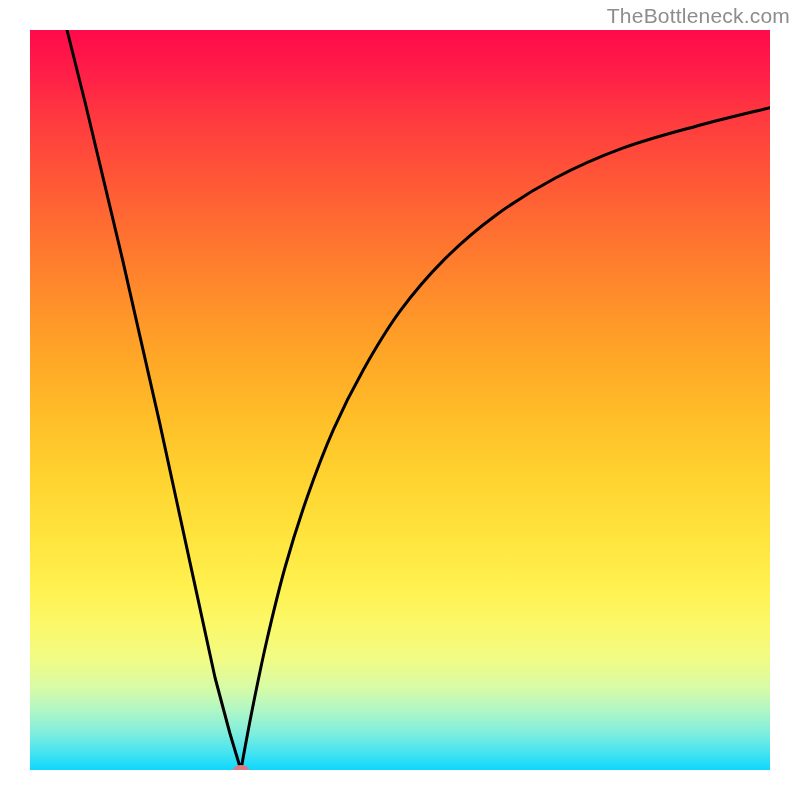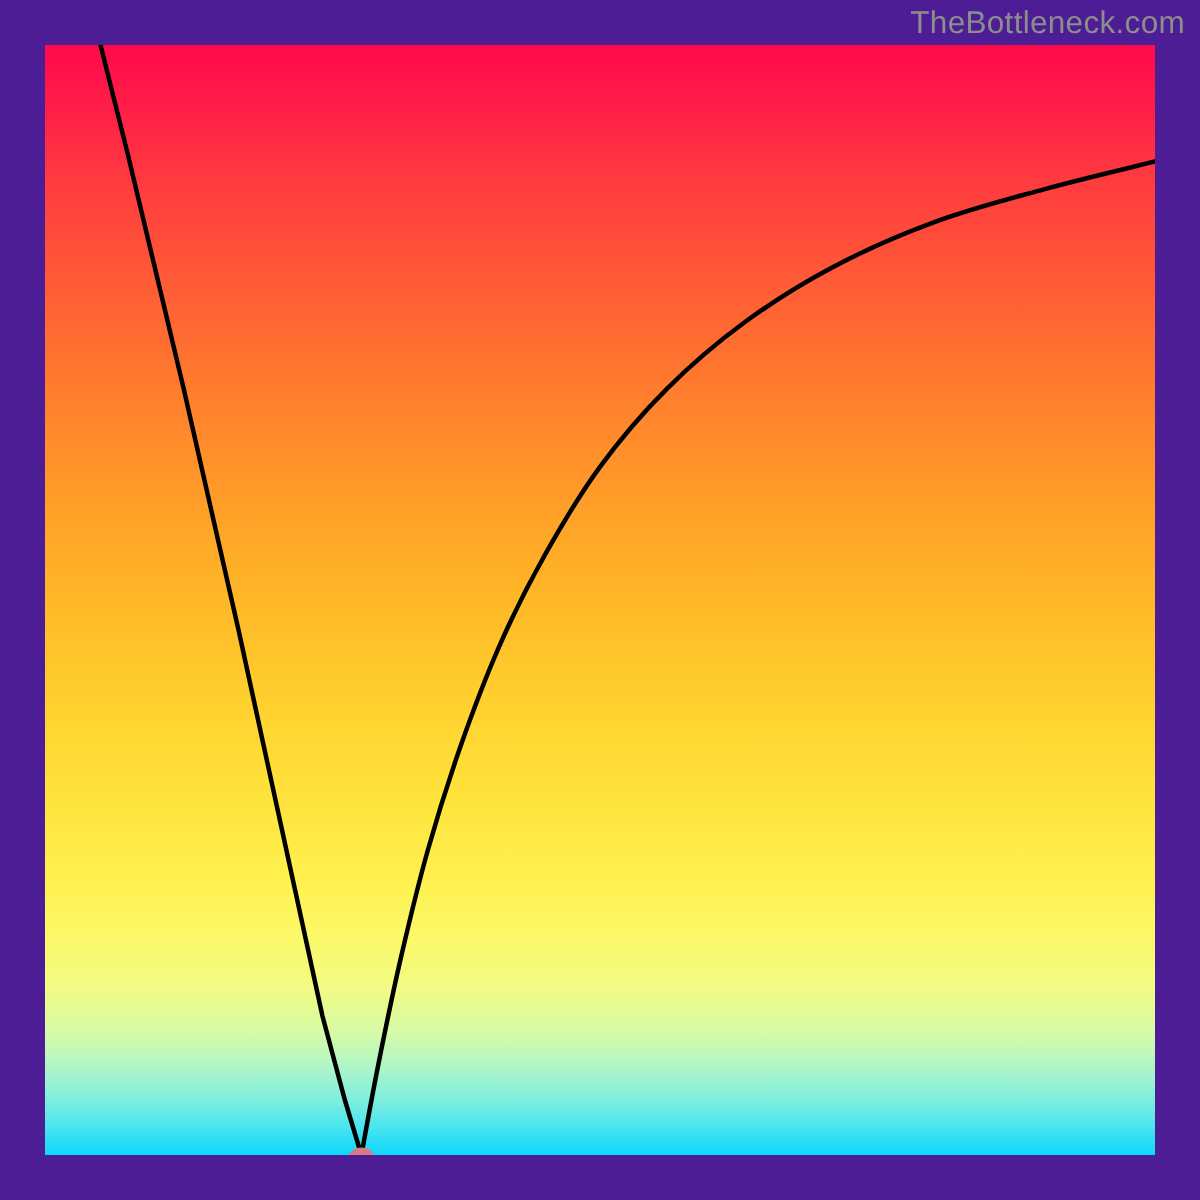--- a/index.html
+++ b/index.html
@@ -8,21 +8,21 @@
     width: 800px;
     height: 800px;
     overflow: hidden;
     background: #000;
     font-family: Arial, Helvetica, sans-serif;
   }
   .frame {
     position: absolute;
     top: 0; left: 0;
     width: 800px; height: 800px;
-    background: #4c1d95;
+    background: #ffffff;
   }
   .plot-area {
     position: absolute;
     top: 30px;
     left: 30px;
     width: 740px;
     height: 740px;
     overflow: hidden;
   }
   .gradient-bg {

